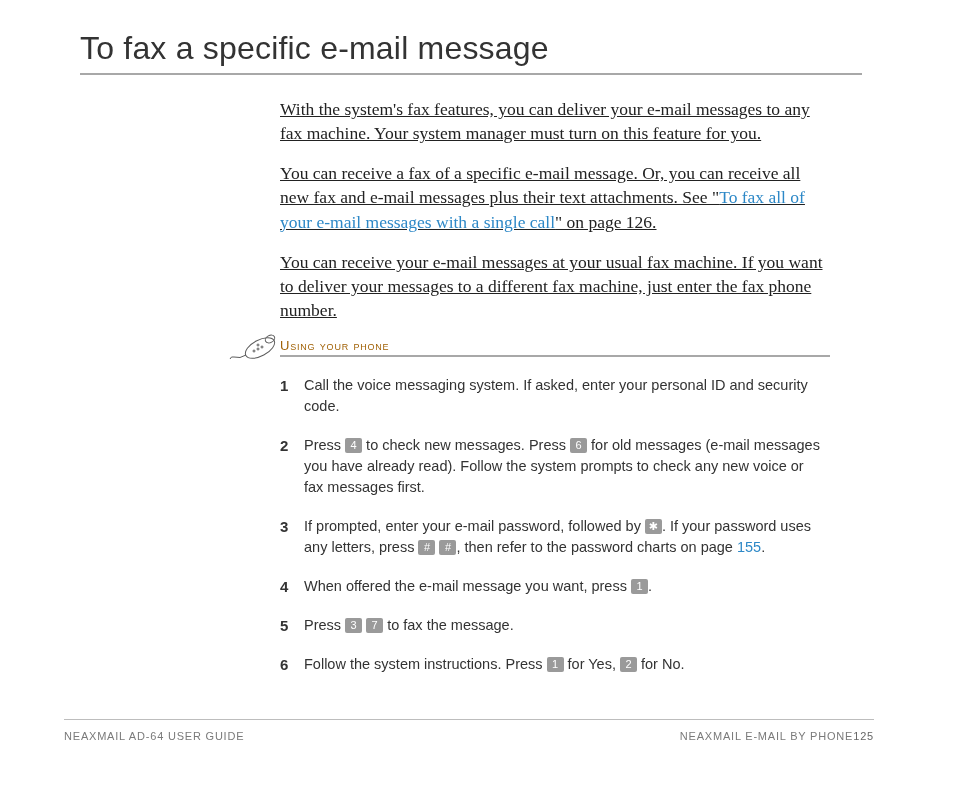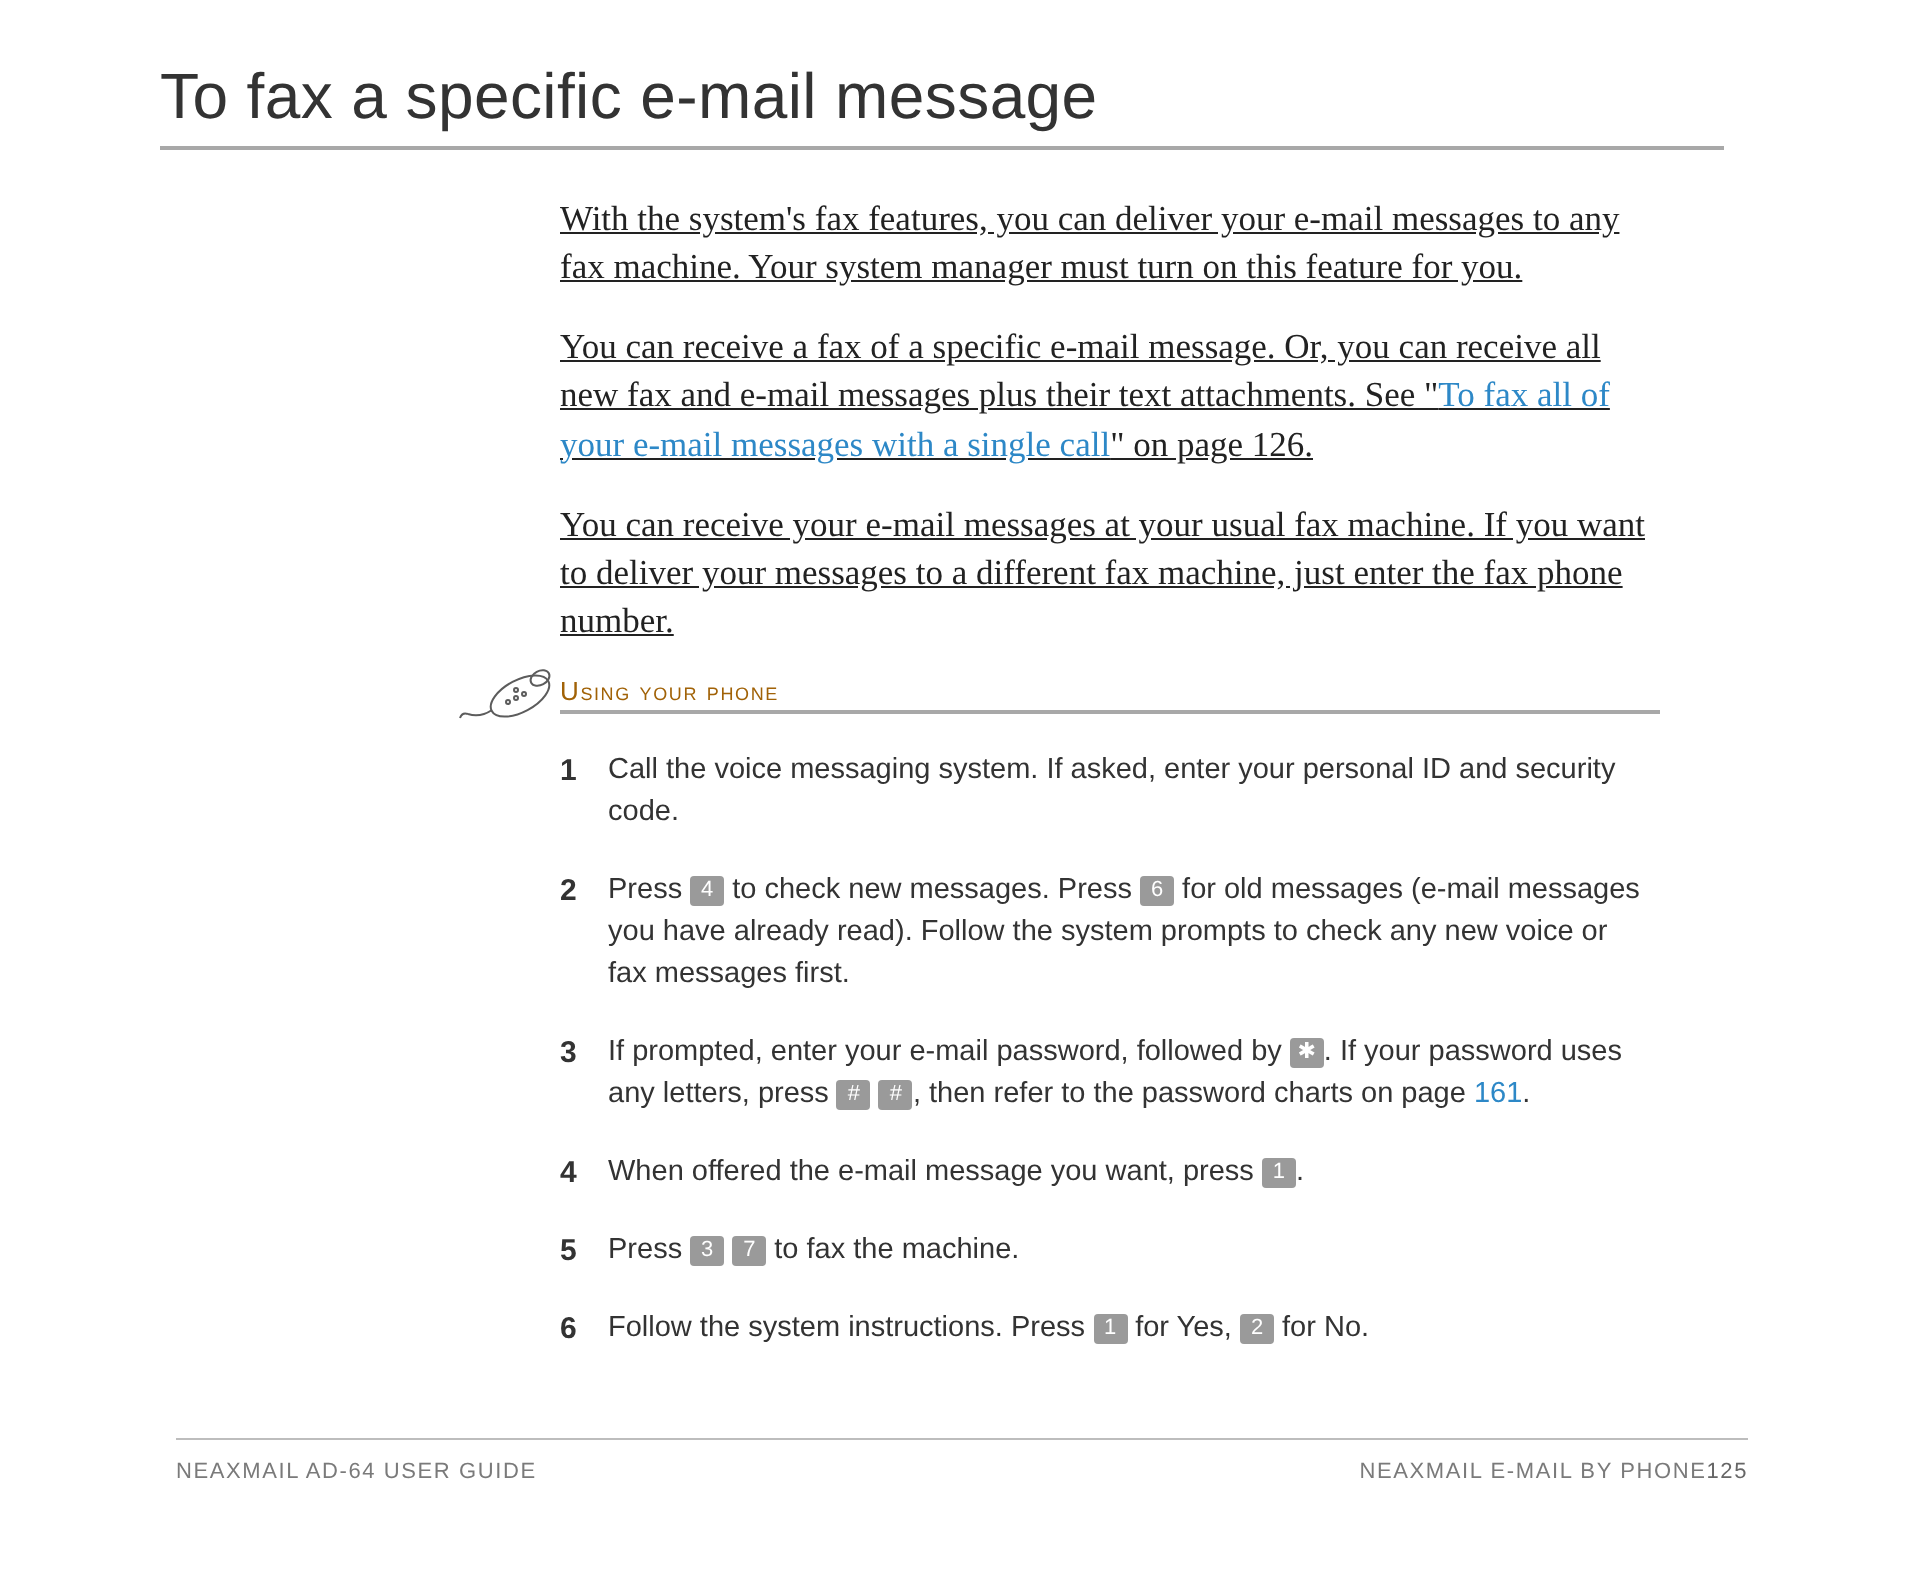--- a/index.html
+++ b/index.html
@@ -103,21 +103,21 @@
     color: #fff;
     font-size: 11px;
     font-family: "Helvetica Neue", Helvetica, Arial, sans-serif;
     border-radius: 2px;
     padding: 0 2px;
     vertical-align: 1px;
     font-weight: 500;
   }
   .footer {
     position: absolute;
-    left: 88px;
+    left: 64px;
     right: 80px;
     bottom: 44px;
   }
   .footer-rule {
     border: none;
     border-top: 1px solid #bdbdbd;
     margin: 0 0 10px 0;
   }
   .footer-row {
     display: flex;
@@ -169,29 +169,29 @@
       <li>
         <span class="num">1</span>
         <span>Call the voice messaging system. If asked, enter your personal ID and security code.</span>
       </li>
       <li>
         <span class="num">2</span>
         <span>Press </span><span class="keycap">4</span><span> to check new messages. Press </span><span class="keycap">6</span><span> for old messages (e-mail messages you have already read). Follow the system prompts to check any new voice or fax messages first.</span>
       </li>
       <li>
         <span class="num">3</span>
-        <span>If prompted, enter your e-mail password, followed by </span><span class="keycap">✱</span><span>. If your password uses any letters, press </span><span class="keycap">#</span><span> </span><span class="keycap">#</span><span>, then refer to the password charts on page </span><span class="link">161</span><span>.</span>
+        <span>If prompted, enter your e-mail password, followed by </span><span class="keycap">✱</span><span>. If your password uses any letters, press </span><span class="keycap">#</span><span> </span><span class="keycap">#</span><span>, then refer to the password charts on page </span><span class="link">155</span><span>.</span>
       </li>
       <li>
         <span class="num">4</span>
         <span>When offered the e-mail message you want, press </span><span class="keycap">1</span><span>.</span>
       </li>
       <li>
         <span class="num">5</span>
-        <span>Press </span><span class="keycap">3</span><span> </span><span class="keycap">7</span><span> to fax the machine.</span>
+        <span>Press </span><span class="keycap">3</span><span> </span><span class="keycap">7</span><span> to fax the message.</span>
       </li>
       <li>
         <span class="num">6</span>
         <span>Follow the system instructions. Press </span><span class="keycap">1</span><span> for Yes, </span><span class="keycap">2</span><span> for No.</span>
       </li>
     </ol>
   </div>
 
   <div class="footer">
     <hr class="footer-rule">

